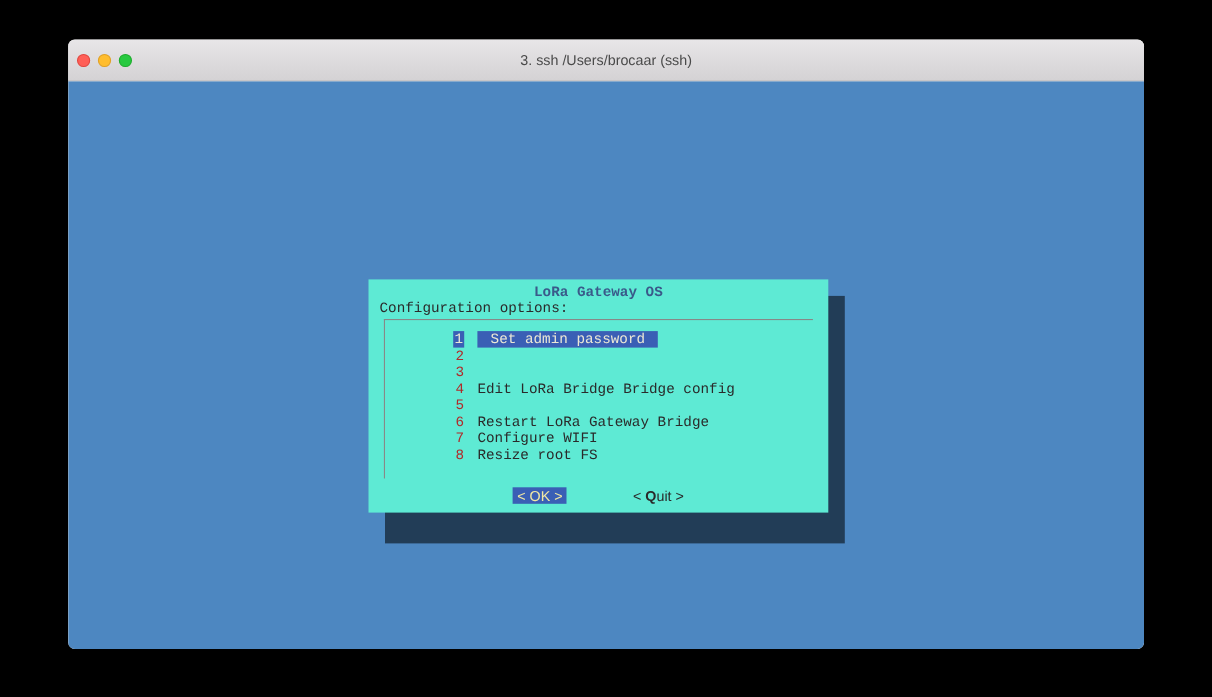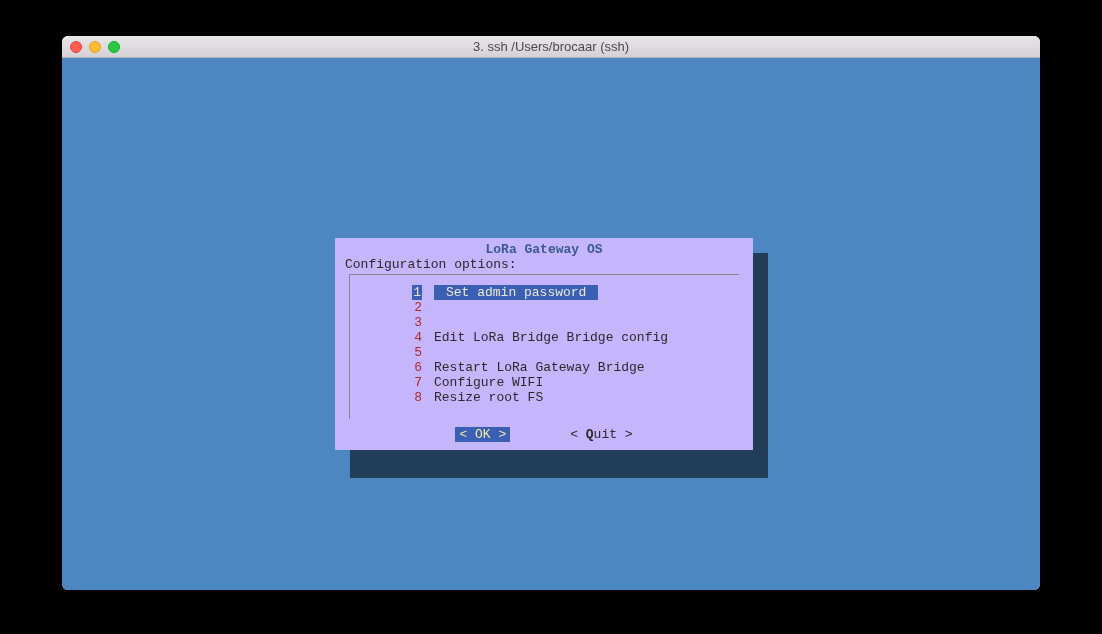--- a/index.html
+++ b/index.html
@@ -16,21 +16,21 @@
       top: 36px;
       left: 62px;
       width: 978px;
       height: 554px;
       background: #fff;
       border-radius: 6px;
       overflow: hidden;
       box-shadow: 0 2px 20px rgba(0,0,0,0.5);
     }
     .titlebar {
-      height: 22px;
+      height: 38px;
       background: linear-gradient(#e8e6e8, #d4d2d4);
       display: flex;
       align-items: center;
       padding: 0 8px;
       position: relative;
       border-bottom: 1px solid #b5b3b5;
     }
     .traffic-lights {
       display: flex;
       gap: 7px;
@@ -65,21 +65,21 @@
       left: 288px;
       width: 418px;
       height: 225px;
       background: rgba(0,0,0,0.55);
     }
     .dialog {
       position: absolute;
       top: 180px;
       left: 273px;
       width: 418px;
-      background: #c4b5fd;
+      background: #5eead4;
       color: #2a2a2a;
       padding: 4px 0 8px 0;
       line-height: 15px;
     }
     .dialog-title {
       text-align: center;
       color: #3a5a8a;
       font-weight: bold;
     }
     .dialog-subtitle {
@@ -116,21 +116,21 @@
       color: #ece8d5;
       padding: 0 12px;
     }
     .buttons {
       display: flex;
       justify-content: center;
       gap: 60px;
       margin-top: 6px;
     }
     .btn {
-      font-family: Liberation Mono, monospace;
+      font-family: Liberation Sans, sans-serif;
       font-size: inherit;
       background: none;
       border: none;
       padding: 0;
       cursor: pointer;
     }
     .btn-ok {
       background: #3a5fb5;
       color: #f2e9a3;
       padding: 0 4px;

